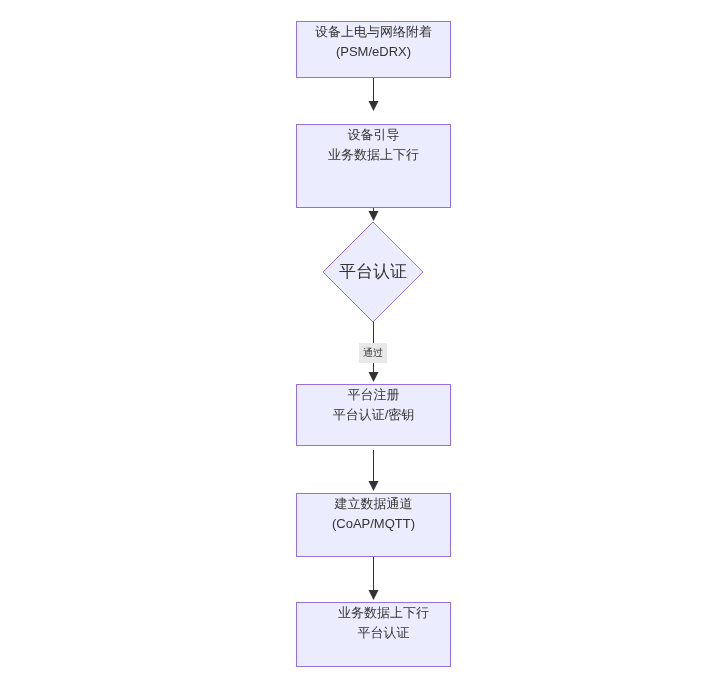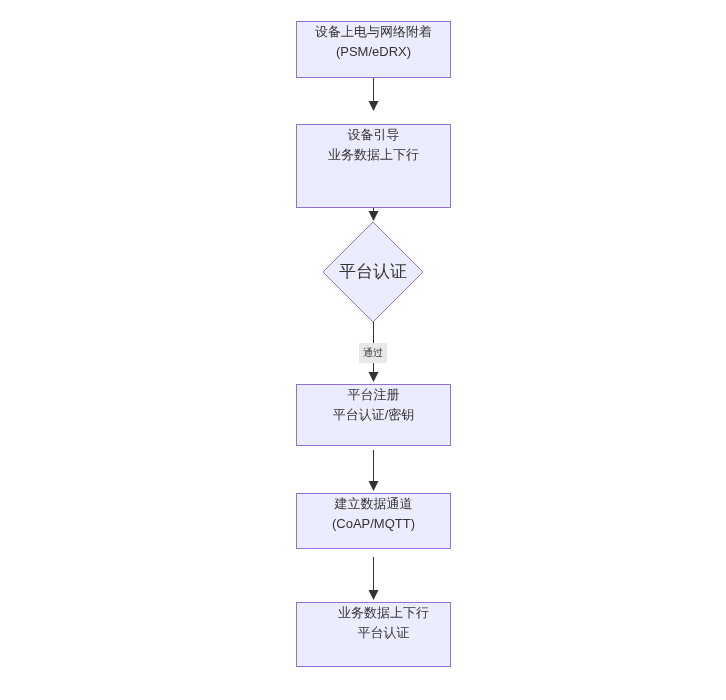--- a/index.html
+++ b/index.html
@@ -104,21 +104,21 @@
     <div class="node-line">平台认证</div>
   </div>
 
   <div class="edge-label">通过</div>
 
   <div class="node-rect" style="top:384px; height:62px;">
     <div class="node-line">平台注册</div>
     <div class="node-line">平台认证/密钥</div>
   </div>
 
-  <div class="node-rect" style="top:493px; height:56px;">
+  <div class="node-rect" style="top:493px; height:64px;">
     <div class="node-line">建立数据通道</div>
     <div class="node-line">(CoAP/MQTT)</div>
   </div>
 
   <div class="node-rect" style="top:602px; height:65px;padding-left:20px;">
     <div class="node-line">业务数据上下行</div>
     <div class="node-line">平台认证</div>
   </div>
 
 </div>

